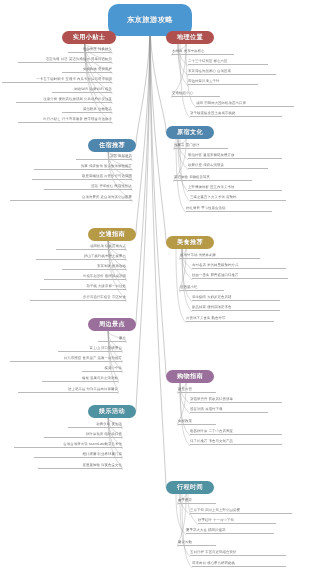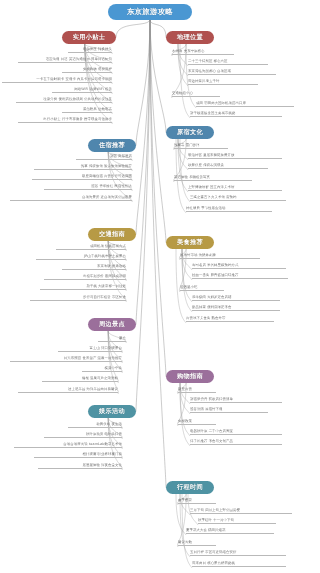--- a/index.html
+++ b/index.html
@@ -22,21 +22,21 @@
     display:flex;align-items:center;justify-content:center;
     text-align:center;
     white-space:nowrap;
     box-sizing:border-box;
     font-weight:bold;
     text-shadow:0 0 1px rgba(0,0,0,.25);
   }
   .root{
     border-radius:10px;
     font-size:7.4px;
-    padding:8px 7px;
+    padding:16px 7px;
     height:15px;
   }
   .branch{height:13px;padding:0 8px;border-radius:8px;}
   .leaf{
     position:absolute;
     font-size:3.4px;
     line-height:1;
     color:#6d6d6d;
     white-space:nowrap;
     border-bottom:0.5px solid #b9b9b9;

